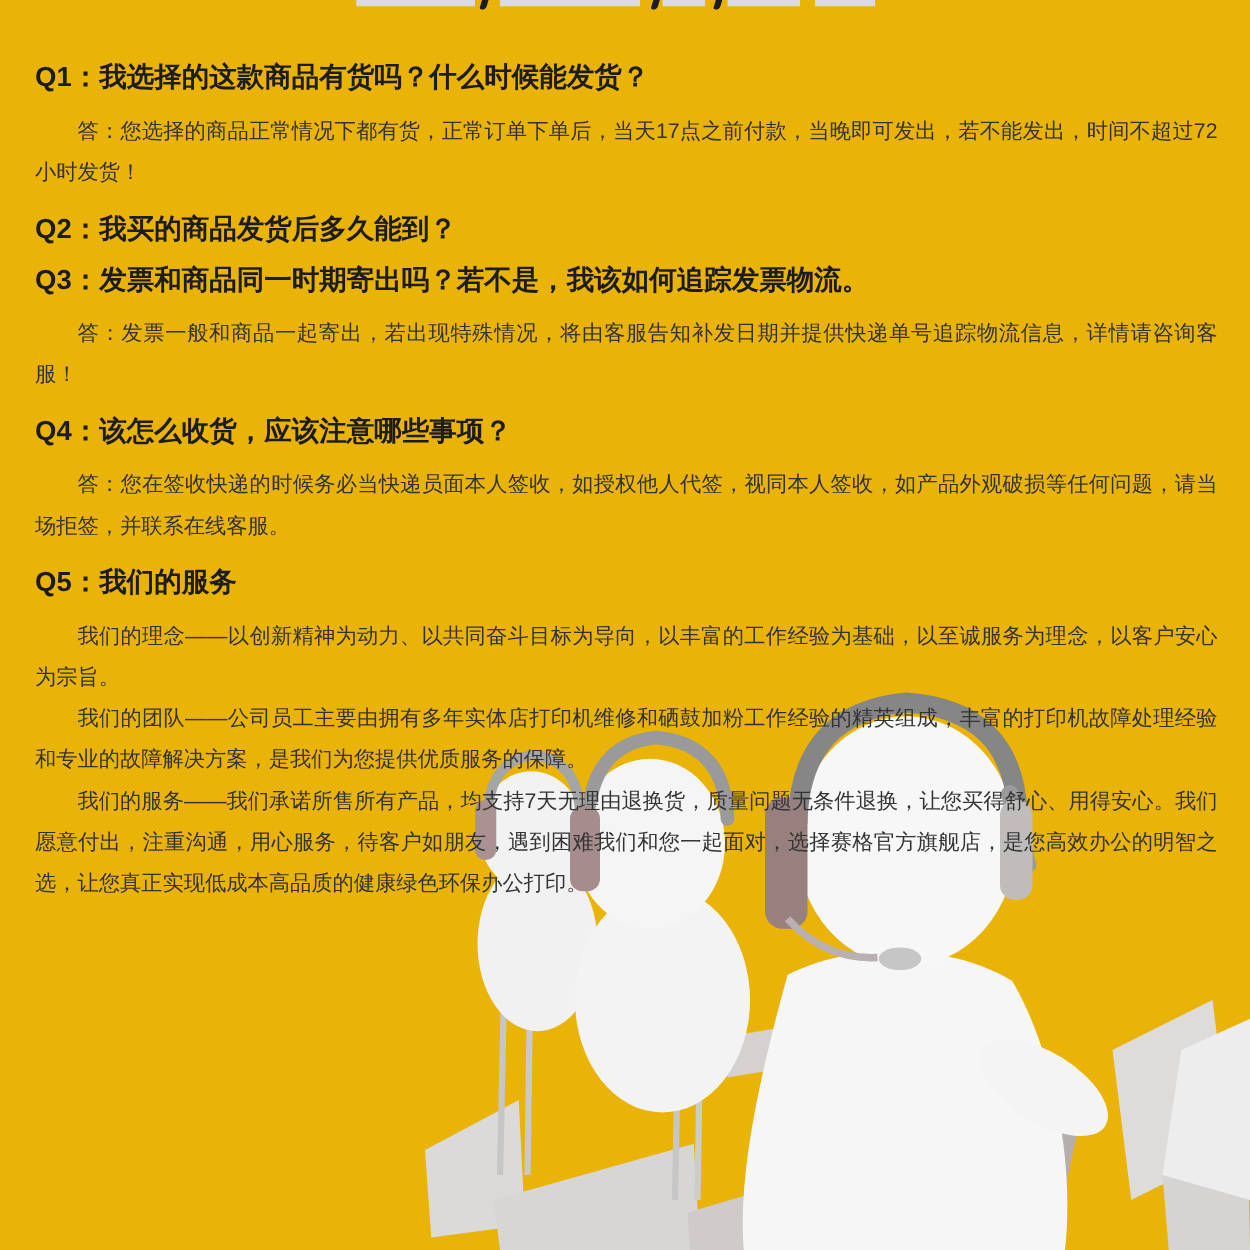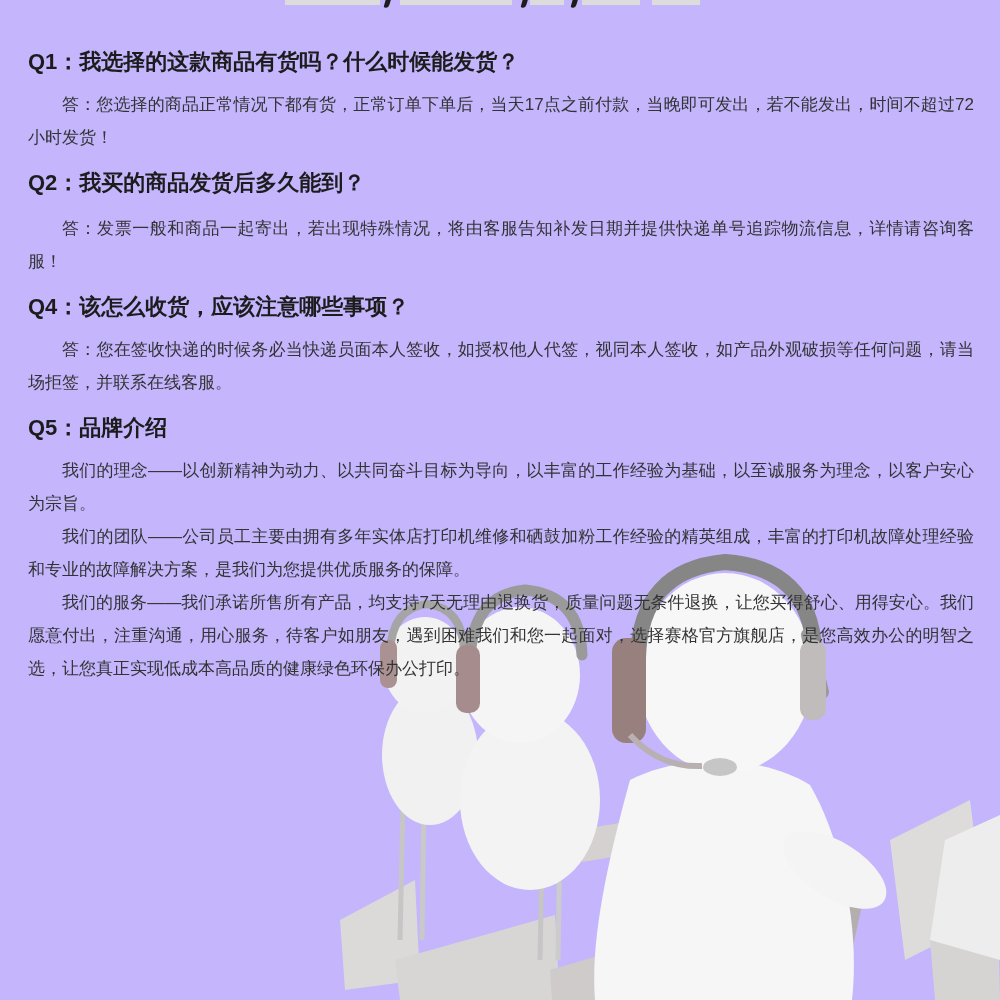--- a/index.html
+++ b/index.html
@@ -1,19 +1,19 @@
 <!DOCTYPE html>
 <html><head>
 <meta charset="utf-8">
 <style>
   html,body { margin:0; padding:0; background:#e9e9e9; }
   .page {
     position:relative;
     width:1000px; height:1000px;
-    background:#c4b5fd;
+    background:#eab308;
     overflow:hidden;
     font-family:"Liberation Sans","DejaVu Sans",sans-serif;
   }
 
   
   .watermark {
     position:absolute;
     left:330px; top:540px;
     width:670px; height:460px;
     pointer-events:none;
@@ -120,29 +120,30 @@
     <section class="qa">
       <h2 class="q">Q1：我选择的这款商品有货吗？什么时候能发货？</h2>
       <p class="a">答：您选择的商品正常情况下都有货，正常订单下单后，当天17点之前付款，当晚即可发出，若不能发出，时间不超过72小时发货！</p>
     </section>
 
     <section class="qa">
       <h2 class="q">Q2：我买的商品发货后多久能到？</h2>
     </section>
 
     <section class="qa">
+      <h2 class="q">Q3：发票和商品同一时期寄出吗？若不是，我该如何追踪发票物流。</h2>
       <p class="a">答：发票一般和商品一起寄出，若出现特殊情况，将由客服告知补发日期并提供快递单号追踪物流信息，详情请咨询客服！</p>
     </section>
 
     <section class="qa">
       <h2 class="q">Q4：该怎么收货，应该注意哪些事项？</h2>
       <p class="a">答：您在签收快递的时候务必当快递员面本人签收，如授权他人代签，视同本人签收，如产品外观破损等任何问题，请当场拒签，并联系在线客服。</p>
     </section>
 
     <section class="qa">
-      <h2 class="q">Q5：品牌介绍</h2>
+      <h2 class="q">Q5：我们的服务</h2>
       <p class="a">我们的理念——以创新精神为动力、以共同奋斗目标为导向，以丰富的工作经验为基础，以至诚服务为理念，以客户安心为宗旨。</p>
       <p class="a">我们的团队——公司员工主要由拥有多年实体店打印机维修和硒鼓加粉工作经验的精英组成，丰富的打印机故障处理经验和专业的故障解决方案，是我们为您提供优质服务的保障。</p>
       <p class="a">我们的服务——我们承诺所售所有产品，均支持7天无理由退换货，质量问题无条件退换，让您买得舒心、用得安心。我们愿意付出，注重沟通，用心服务，待客户如朋友，遇到困难我们和您一起面对，选择赛格官方旗舰店，是您高效办公的明智之选，让您真正实现低成本高品质的健康绿色环保办公打印。</p>
     </section>
 
   </main>
 </div>
 
 </body></html>

